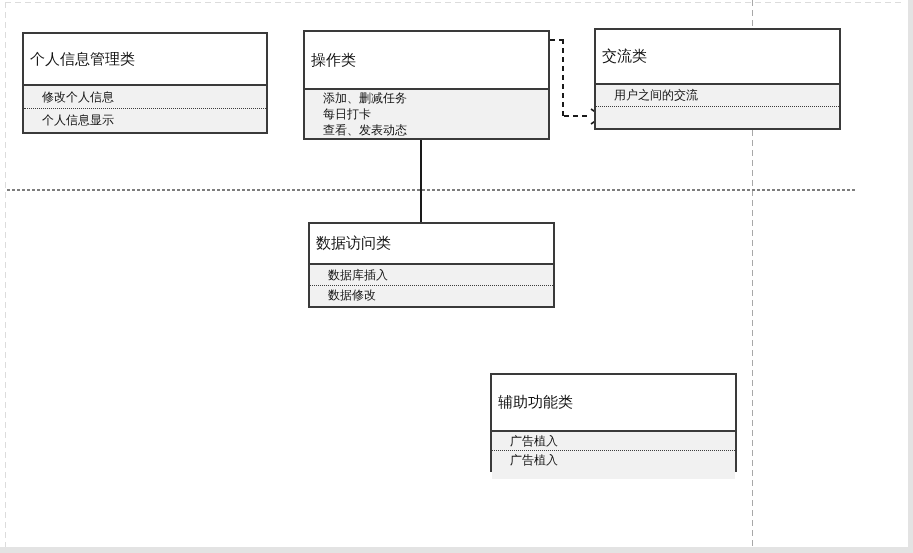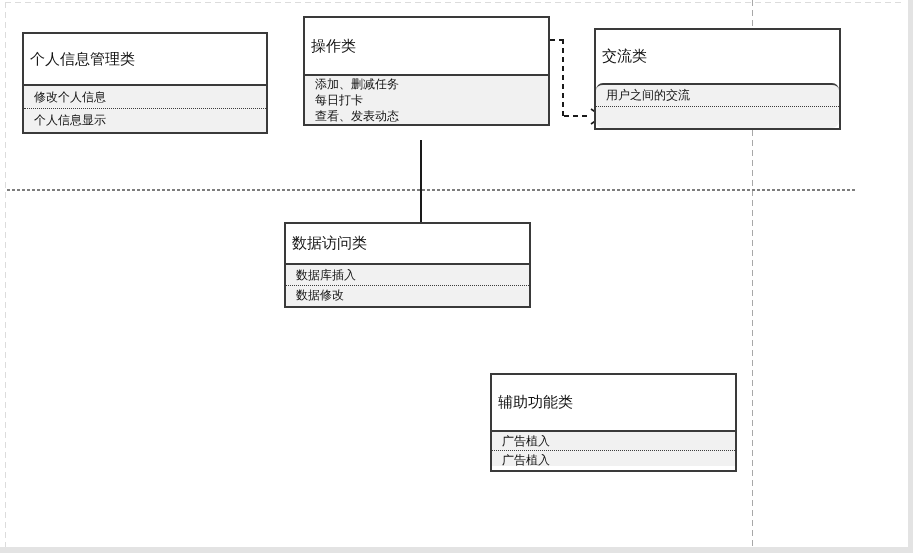--- a/index.html
+++ b/index.html
@@ -61,21 +61,21 @@
     white-space:nowrap;
     overflow:hidden;
   }
   .uml-items{
     background:var(--box-items-bg);
     border-top:2px solid var(--box-border);
     box-sizing:border-box;
   }
   .uml-item{
     display:flex;align-items:center;
-    padding-left:10px;
+    padding-left:18px;
     font-size:12px;
     box-sizing:border-box;
     white-space:nowrap;
     overflow:hidden;
   }
   .dot-top{border-top:1px dotted #3c3c3c;}
   
   .conn{position:absolute;z-index:1;}
   .conn-solid-v{width:2px;background:var(--connector);}
   .dash-h{
@@ -112,46 +112,46 @@
   </svg>
 
   <div class="uml-class" style="left:7px;top:32px;width:246px;height:102px;margin-left:15px;">
     <div class="uml-title" style="height:50px;">个人信息管理类</div>
     <div class="uml-items" style="height:48px;">
       <div class="uml-item" style="height:22px;">修改个人信息</div>
       <div class="uml-item dot-top" style="height:24px;">个人信息显示</div>
     </div>
   </div>
 
-  <div class="uml-class" style="left:303px;top:16px;width:247px;height:110px;">
+  <div class="uml-class" style="left:303px;top:30px;width:247px;height:110px;">
     <div class="uml-title" style="height:56px;">操作类</div>
     <div class="uml-items" style="height:50px;">
       <div class="uml-item" style="height:16px;">添加、删减任务</div>
       <div class="uml-item" style="height:16px;">每日打卡</div>
       <div class="uml-item" style="height:16px;">查看、发表动态</div>
     </div>
   </div>
 
   <div class="uml-class" style="left:594px;top:28px;width:247px;height:102px;">
     <div class="uml-title" style="height:53px;">交流类</div>
-    <div class="uml-items" style="height:45px;border-radius:7px;">
+    <div class="uml-items" style="height:45px;">
       <div class="uml-item" style="height:21px;">用户之间的交流</div>
       <div class="uml-item dot-top" style="height:22px;"></div>
     </div>
   </div>
 
-  <div class="uml-class" style="left:284px;top:222px;width:247px;height:86px;">
+  <div class="uml-class" style="left:308px;top:222px;width:247px;height:86px;">
     <div class="uml-title" style="height:39px;">数据访问类</div>
     <div class="uml-items" style="height:43px;">
       <div class="uml-item" style="height:20px;">数据库插入</div>
       <div class="uml-item dot-top" style="height:20px;text-align:center;">数据修改</div>
     </div>
   </div>
 
   <div class="uml-class" style="left:490px;top:373px;width:247px;height:99px;">
     <div class="uml-title" style="height:55px;">辅助功能类</div>
-    <div class="uml-items" style="height:36px;">
+    <div class="uml-items" style="height:49px;">
       <div class="uml-item" style="height:18px;">广告植入</div>
       <div class="uml-item dot-top" style="height:19px;">广告植入</div>
     </div>
   </div>
 
 </div>
 
 </body></html>

